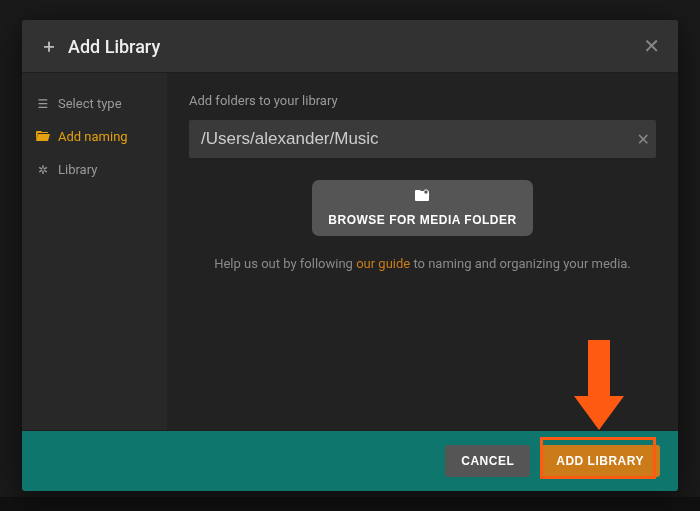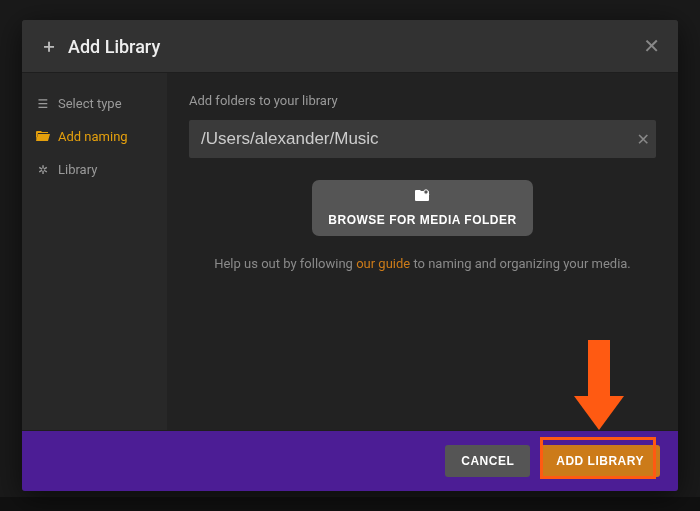--- a/index.html
+++ b/index.html
@@ -139,21 +139,21 @@
     .help-text {
       text-align: center;
       font-size: 13px;
       color: #8a8a8a;
     }
     .help-text a {
       color: #cc7b19;
       text-decoration: none;
     }
     .modal-footer {
-      background: #4c1d95;
+      background: #0f766e;
       padding: 14px 18px;
       display: flex;
       justify-content: flex-end;
       gap: 10px;
       border-top: 1px solid #1e1e1e;
     }
     .btn {
       padding: 9px 16px;
       font-size: 12px;
       font-weight: 700;

